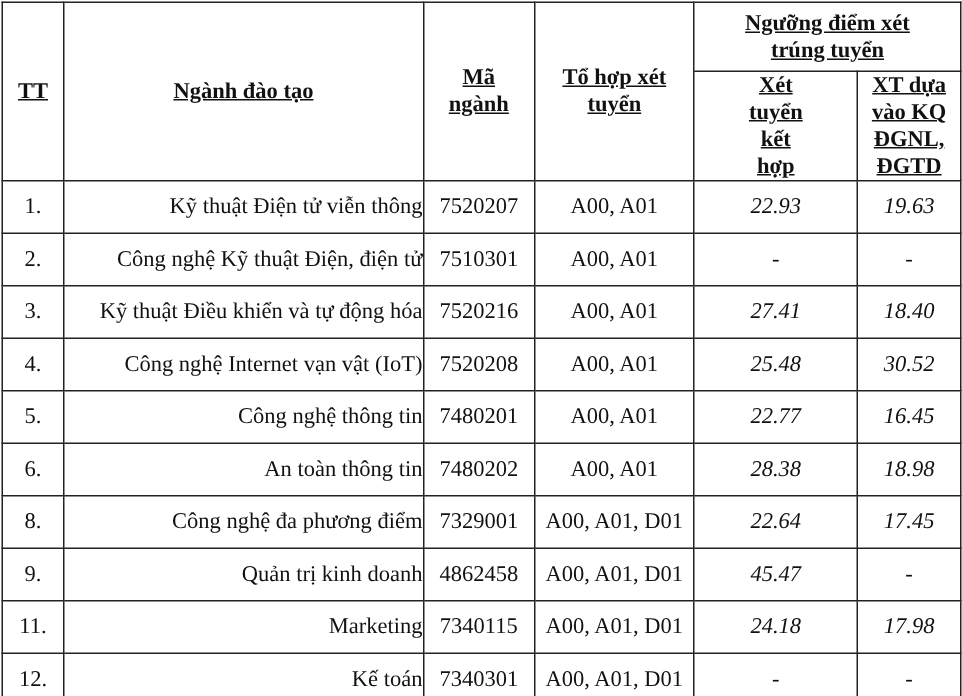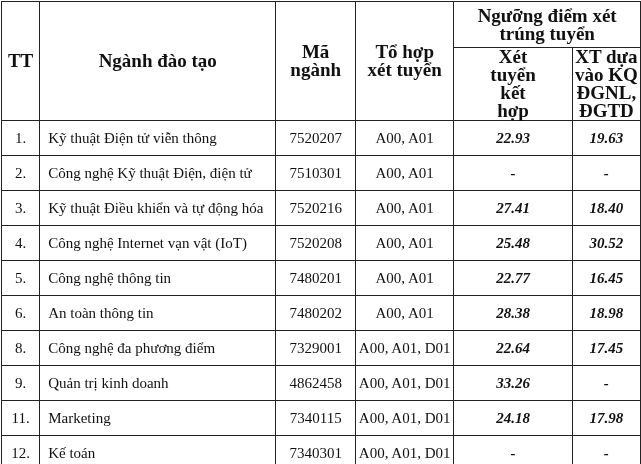--- a/index.html
+++ b/index.html
@@ -1,21 +1,21 @@
 <!DOCTYPE html>
 <html><head>
 <meta charset="utf-8">
 <style>
   html, body { margin:0; padding:0; background:#ffffff; }
   body { width:641px; height:464px; overflow:hidden; font-family:"Liberation Serif", serif; color:#111; }
   table { border-collapse:collapse; position:absolute; left:1px; top:1px; table-layout:fixed; }
   td, th { border:1.5px solid #222; padding:0; text-align:center; vertical-align:middle; font-size:15px; }
-  th { font-weight:bold; font-size:19px; line-height:18px; }
-  td.name { text-align:left; padding-left:8px; white-space:nowrap; }
-  td.score { font-weight:bold; font-style:italic; }
+  th { font-weight:bold; font-size:15px; line-height:18px;text-decoration:underline; }
+  td.name { text-align:right; padding-left:8px; white-space:nowrap; }
+  td.score { font-weight:normal; font-style:italic; }
   tr.data td { height:34px; }
 </style>
 </head>
 <body>
 
 <table>
   <colgroup>
     <col style="width:44px">
       <col style="width:242px">
       <col style="width:75px">
@@ -91,21 +91,21 @@
         <td>7329001</td>
         <td>A00, A01, D01</td>
         <td class="score">22.64</td>
         <td class="score">17.45</td>
       </tr>
       <tr class="data">
         <td>9.</td>
         <td class="name">Quản trị kinh doanh</td>
         <td>4862458</td>
         <td>A00, A01, D01</td>
-        <td class="score">33.26</td>
+        <td class="score">45.47</td>
         <td class="score">-</td>
       </tr>
       <tr class="data">
         <td>11.</td>
         <td class="name">Marketing</td>
         <td>7340115</td>
         <td>A00, A01, D01</td>
         <td class="score">24.18</td>
         <td class="score">17.98</td>
       </tr>

